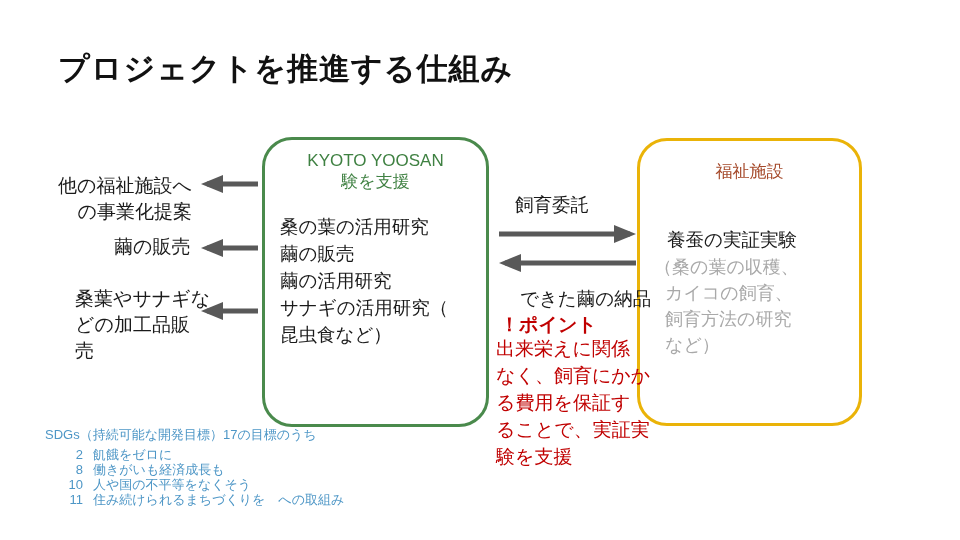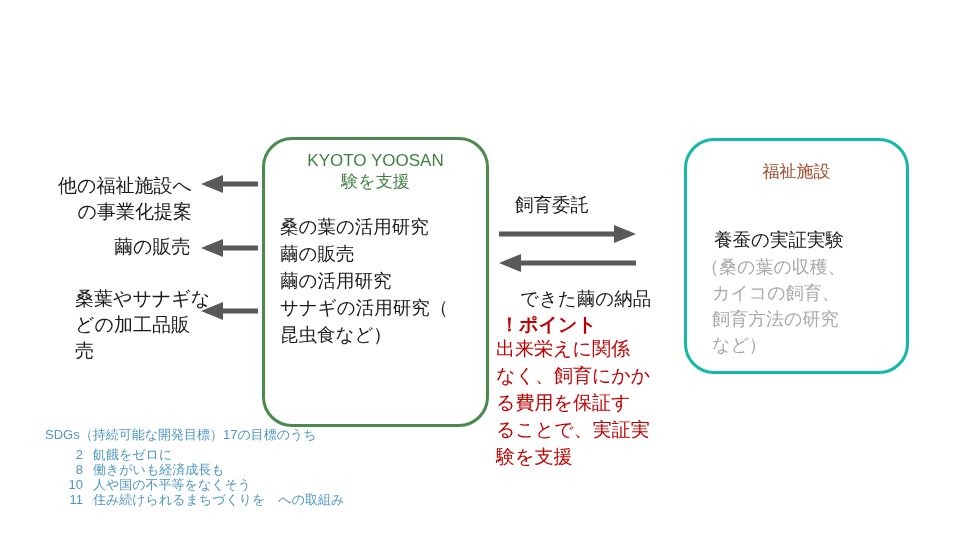--- a/index.html
+++ b/index.html
@@ -26,23 +26,23 @@
     box-sizing: border-box;
     border-radius: 30px;
     background: #ffffff;
   }
   .box-green {
     left: 262px; top: 137px;
     width: 227px; height: 290px;
     border: 3px solid #4a8a4c;
   }
   .box-brown {
-    left: 684px; top: 138px;
-    width: 225px; height: 236px;
-    border: 3px solid #14b8a6;
+    left: 637px; top: 138px;
+    width: 225px; height: 288px;
+    border: 3px solid #eab308;
   }
   .company-name {
     margin-top: 10px;
     text-align: center;
     color: #3f8142;
     font-size: 17px;
     line-height: 21px;
   }
   .company-activities {
     margin: 21px 0 0 15px;
@@ -129,20 +129,21 @@
     position: absolute;
     left: 0; top: 0;
     pointer-events: none;
   }
 </style>
 </head>
 <body>
 
 <div class="canvas">
 
+  <div class="slide-title">プロジェクトを推進する仕組み</div>
 
   <svg class="arrows" width="960" height="540" viewBox="0 0 960 540">
     <defs>
       <marker id="ah" markerWidth="4.4" markerHeight="3.6" refX="3.2" refY="1.8" orient="auto">
         <path d="M0,0 L4.4,1.8 L0,3.6 z" fill="#595959"></path>
       </marker>
     </defs>
     <line x1="258" y1="184" x2="207" y2="184" stroke="#595959" stroke-width="5" marker-end="url(#ah)"></line>
     <line x1="258" y1="248" x2="207" y2="248" stroke="#595959" stroke-width="5" marker-end="url(#ah)"></line>
     <line x1="258" y1="311" x2="207" y2="311" stroke="#595959" stroke-width="5" marker-end="url(#ah)"></line>

